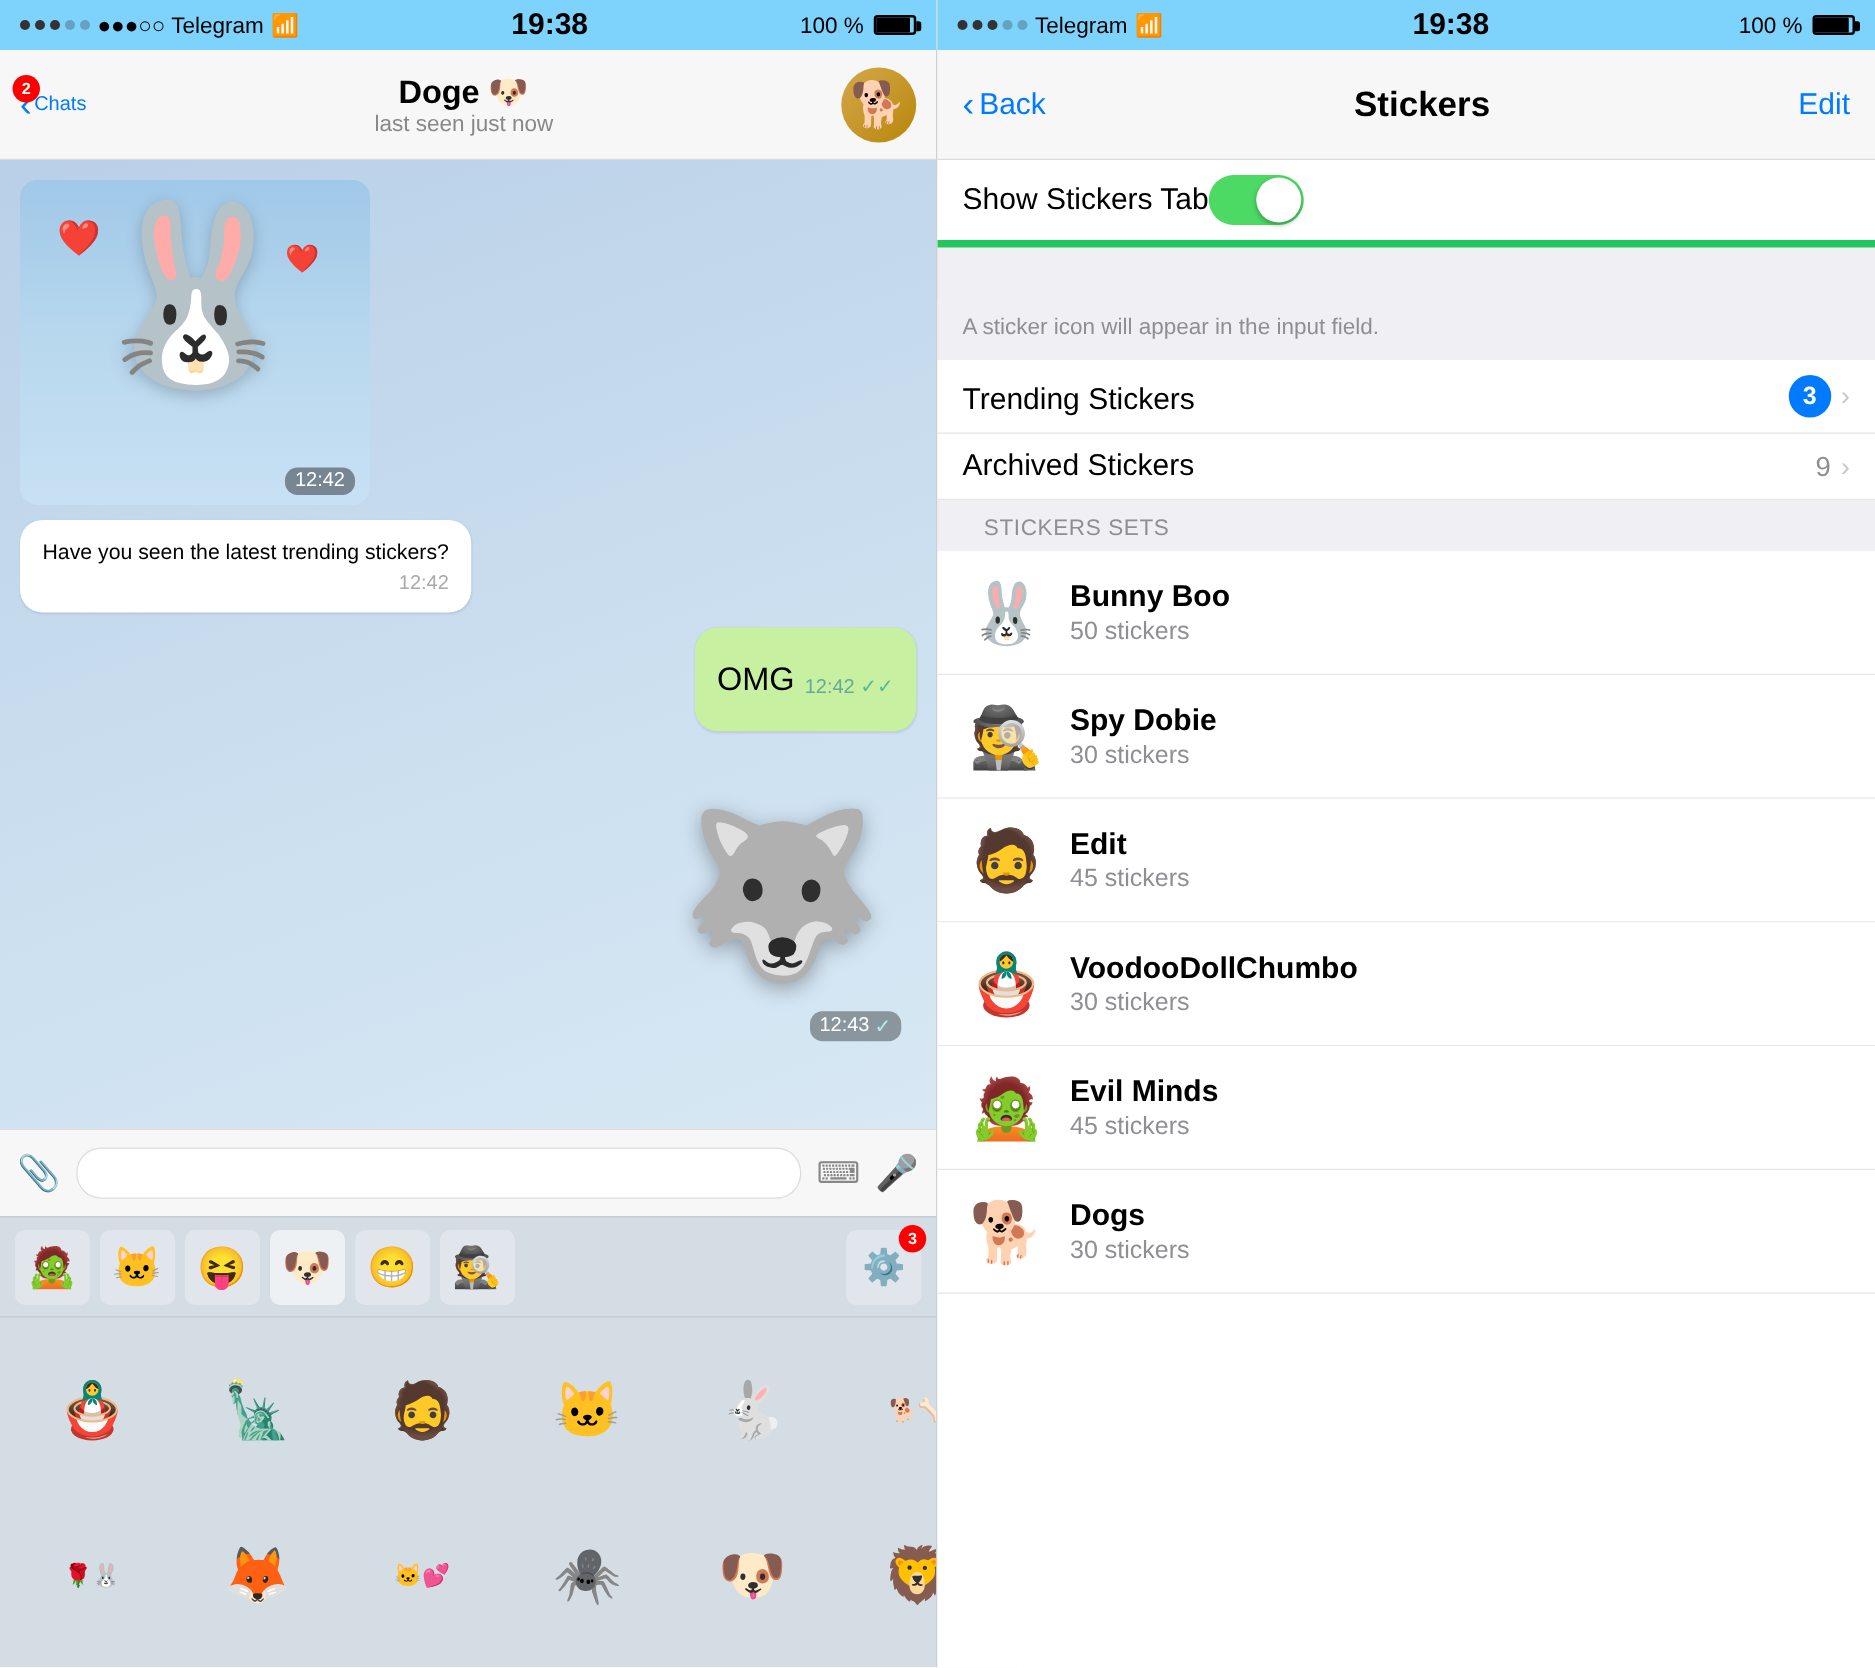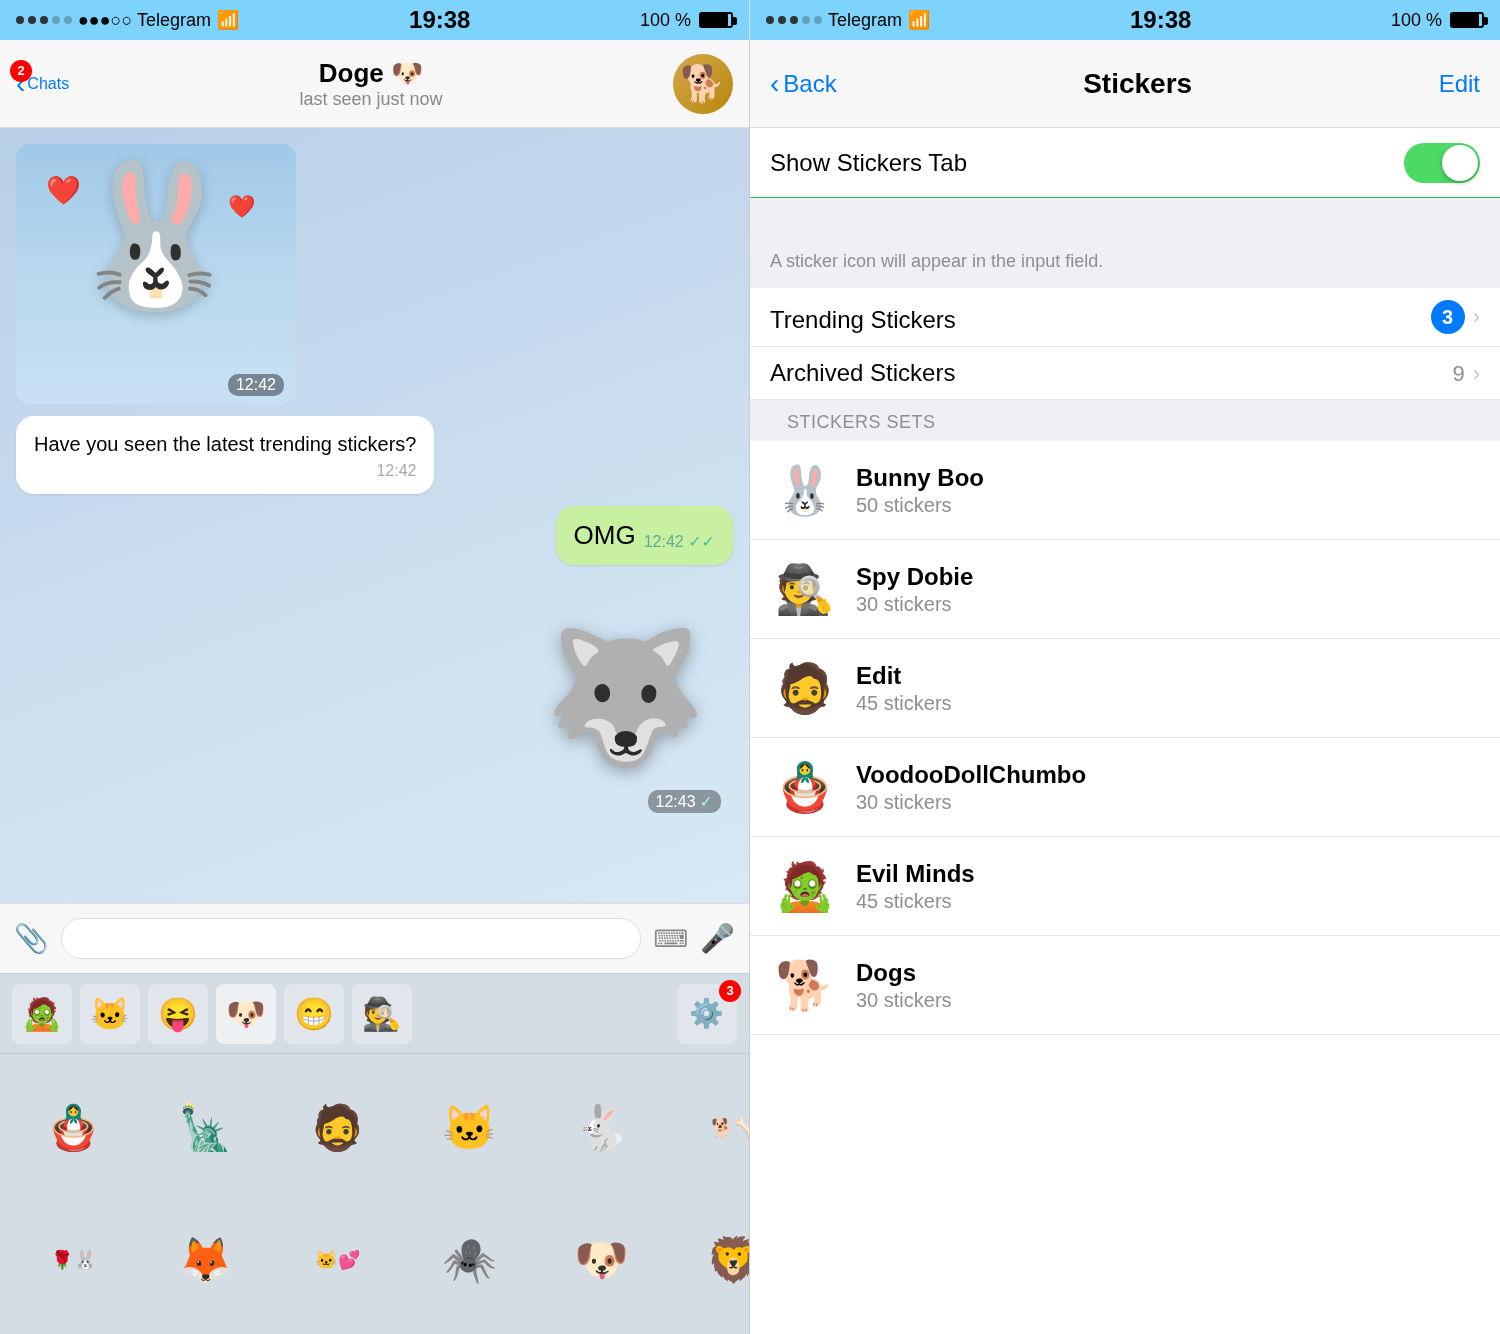--- a/index.html
+++ b/index.html
@@ -29,25 +29,25 @@
     .chat-title-area { flex: 1; text-align: center; }
     .chat-name { font-size: 26px; font-weight: 600; color: #000; }
     .chat-status { font-size: 18px; color: #888; }
     .chat-avatar { width: 60px; height: 60px; border-radius: 50%; background: #c8a060; display: flex; align-items: center; justify-content: center; font-size: 28px; overflow: hidden; }
 
     
     .chat-messages { flex: 1; overflow-y: auto; padding: 16px; display: flex; flex-direction: column; gap: 12px; }
 
     
     .bubble-received { align-self: flex-start; background: #fff; border-radius: 18px; padding: 14px 18px; max-width: 420px; box-shadow: 0 1px 2px rgba(0,0,0,0.1); }
-    .bubble-received .text { font-size: 20px; color: #000; line-height: 1.4; }
+    .bubble-received .text { font-size: 17px; color: #000; line-height: 1.4; }
     .bubble-received .time { font-size: 16px; color: #aaa; text-align: right; margin-top: 4px; }
 
     
-    .bubble-sent { align-self: flex-end; background: #c7f0a0; border-radius: 18px; padding: 14px 18px; max-width: 300px; box-shadow: 0 1px 2px rgba(0,0,0,0.1); display: flex; align-items: flex-end; gap: 8px; }
+    .bubble-sent { align-self: flex-end; background: #c7f0a0; border-radius: 18px; padding: 26px 18px; max-width: 300px; box-shadow: 0 1px 2px rgba(0,0,0,0.1); display: flex; align-items: flex-end; gap: 8px; }
     .bubble-sent .text { font-size: 26px; color: #000; }
 
     
     .chat-input-area { background: #f7f7f7; border-top: 1px solid #ddd; padding: 10px 14px; display: flex; align-items: center; gap: 12px; height: 70px; }
     .attach-btn { font-size: 28px; color: #888; }
     .input-box { flex: 1; background: #fff; border: 1px solid #ddd; border-radius: 20px; padding: 8px 16px; font-size: 20px; color: #000; }
     .keyboard-btn { font-size: 24px; color: #888; }
     .mic-btn { font-size: 28px; color: #888; }
 
     
@@ -64,21 +64,21 @@
     
     .stickers-panel { width: 750px; display: flex; flex-direction: column; background: #efeff4; }
 
     .stickers-header { height: 88px; background: #f7f7f7; display: flex; align-items: center; justify-content: space-between; padding: 0 20px; border-bottom: 1px solid #ddd; }
     .back-btn-right { display: flex; align-items: center; gap: 4px; color: #007aff; font-size: 24px; cursor: pointer; }
     .stickers-title { font-size: 28px; font-weight: 700; color: #000; }
     .edit-btn { color: #007aff; font-size: 24px; cursor: pointer; }
 
     
     .settings-section { background: #fff; margin-top: 0; }
-    .settings-row { display: flex; align-items: center; justify-content: space-between; padding: 0 20px; height: 70px; border-bottom: 1px solid #22c55e; }
+    .settings-row { display: flex; align-items: center; padding: 0 20px; height: 70px; border-bottom: 6px solid #22c55e; }
     .settings-row-label { font-size: 24px; color: #000; }
     .toggle { width: 76px; height: 40px; background: #4cd964; border-radius: 20px; position: relative; cursor: pointer; }
     .toggle-knob { width: 36px; height: 36px; background: #fff; border-radius: 50%; position: absolute; right: 2px; top: 2px; box-shadow: 0 2px 4px rgba(0,0,0,0.3); }
     .settings-description { background: #efeff4; padding: 10px 20px 16px; font-size: 18px; color: #8e8e93; margin-top: 43px; }
 
     .stickers-list-section { background: #fff; margin-top: 0; }
     .stickers-list-row { display: flex; align-items: flex-end; justify-content: space-between; padding: 12px 20px; border-bottom: 1px solid #e5e5ea; cursor: pointer; }
     .stickers-list-row-label { font-size: 24px; color: #000; }
     .stickers-list-row-right { display: flex; align-items: center; gap: 8px; color: #c7c7cc; }
     .stickers-count { font-size: 22px; color: #8e8e93; }

